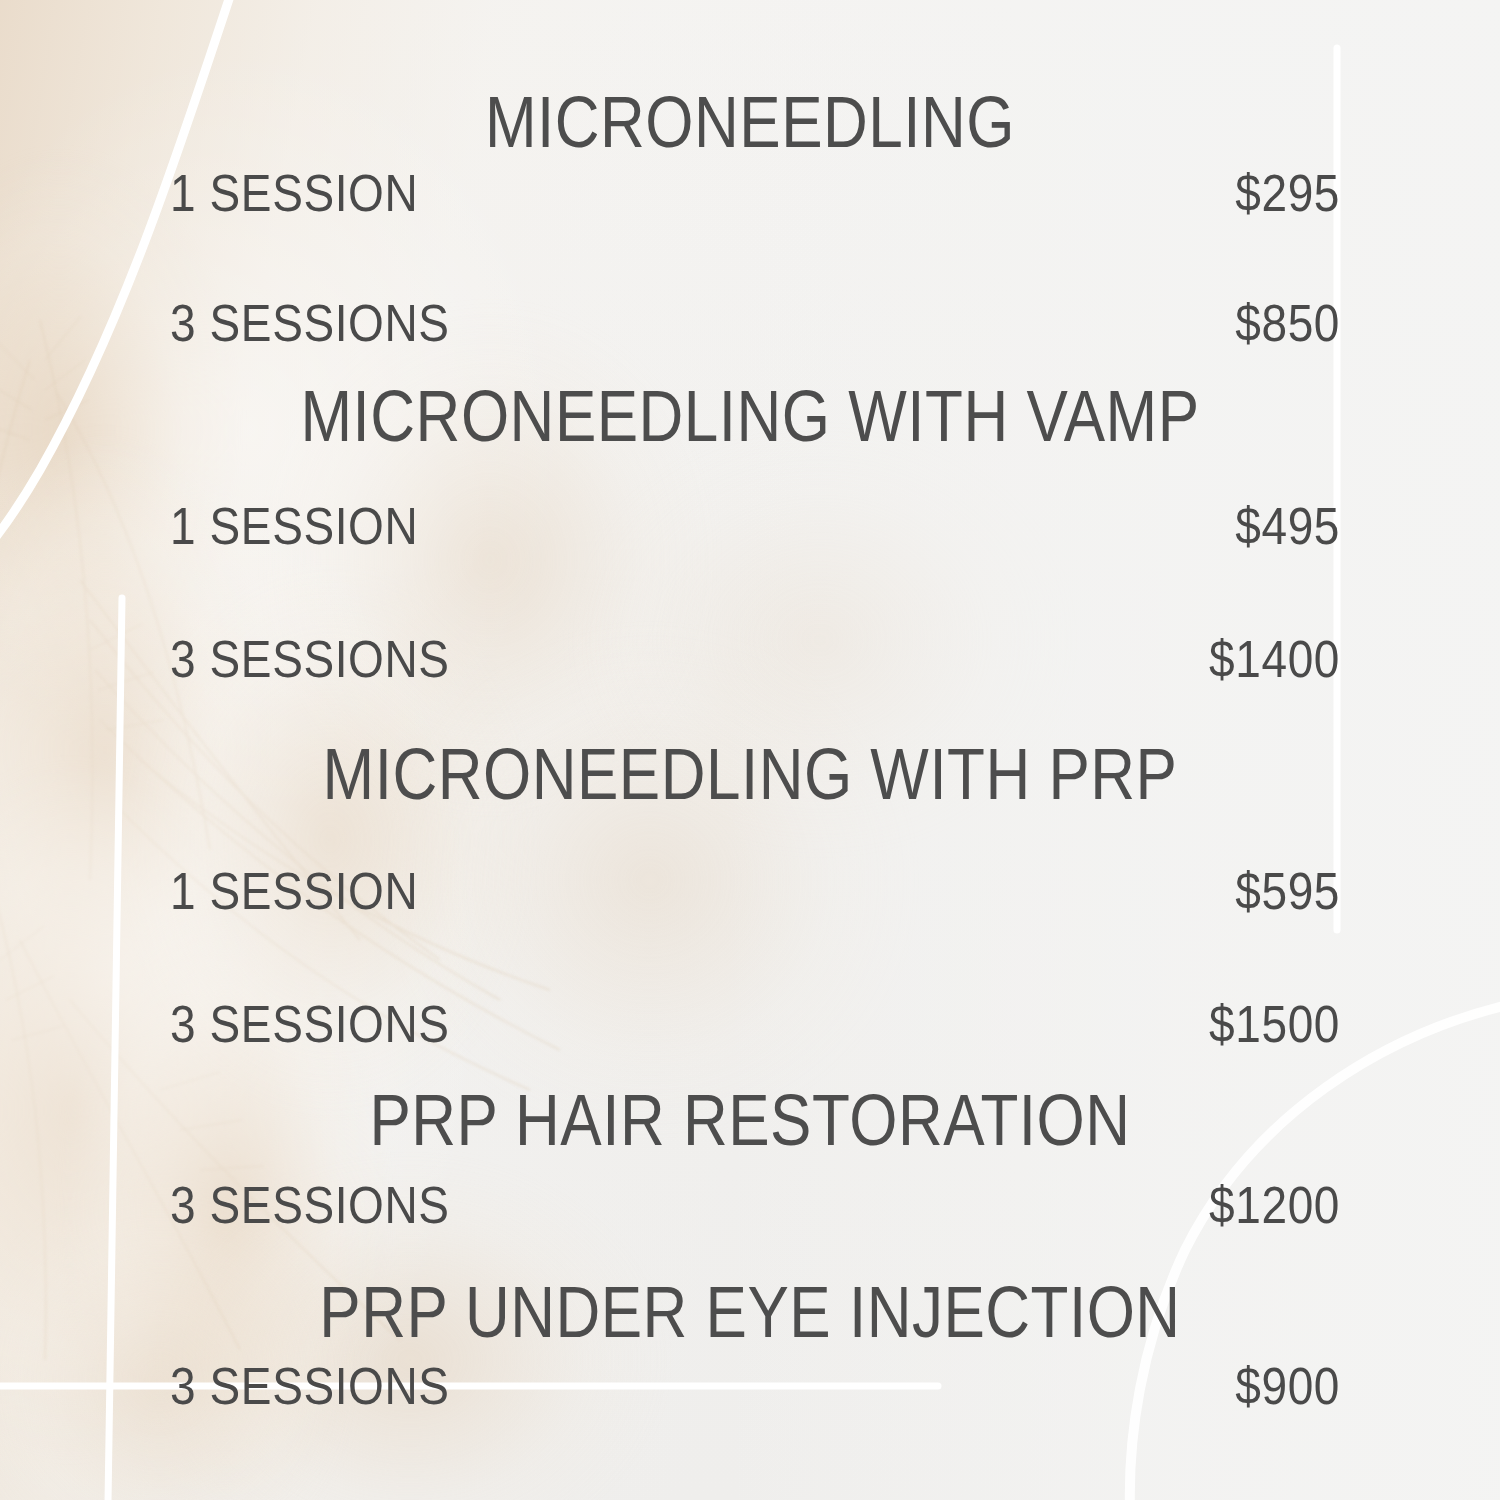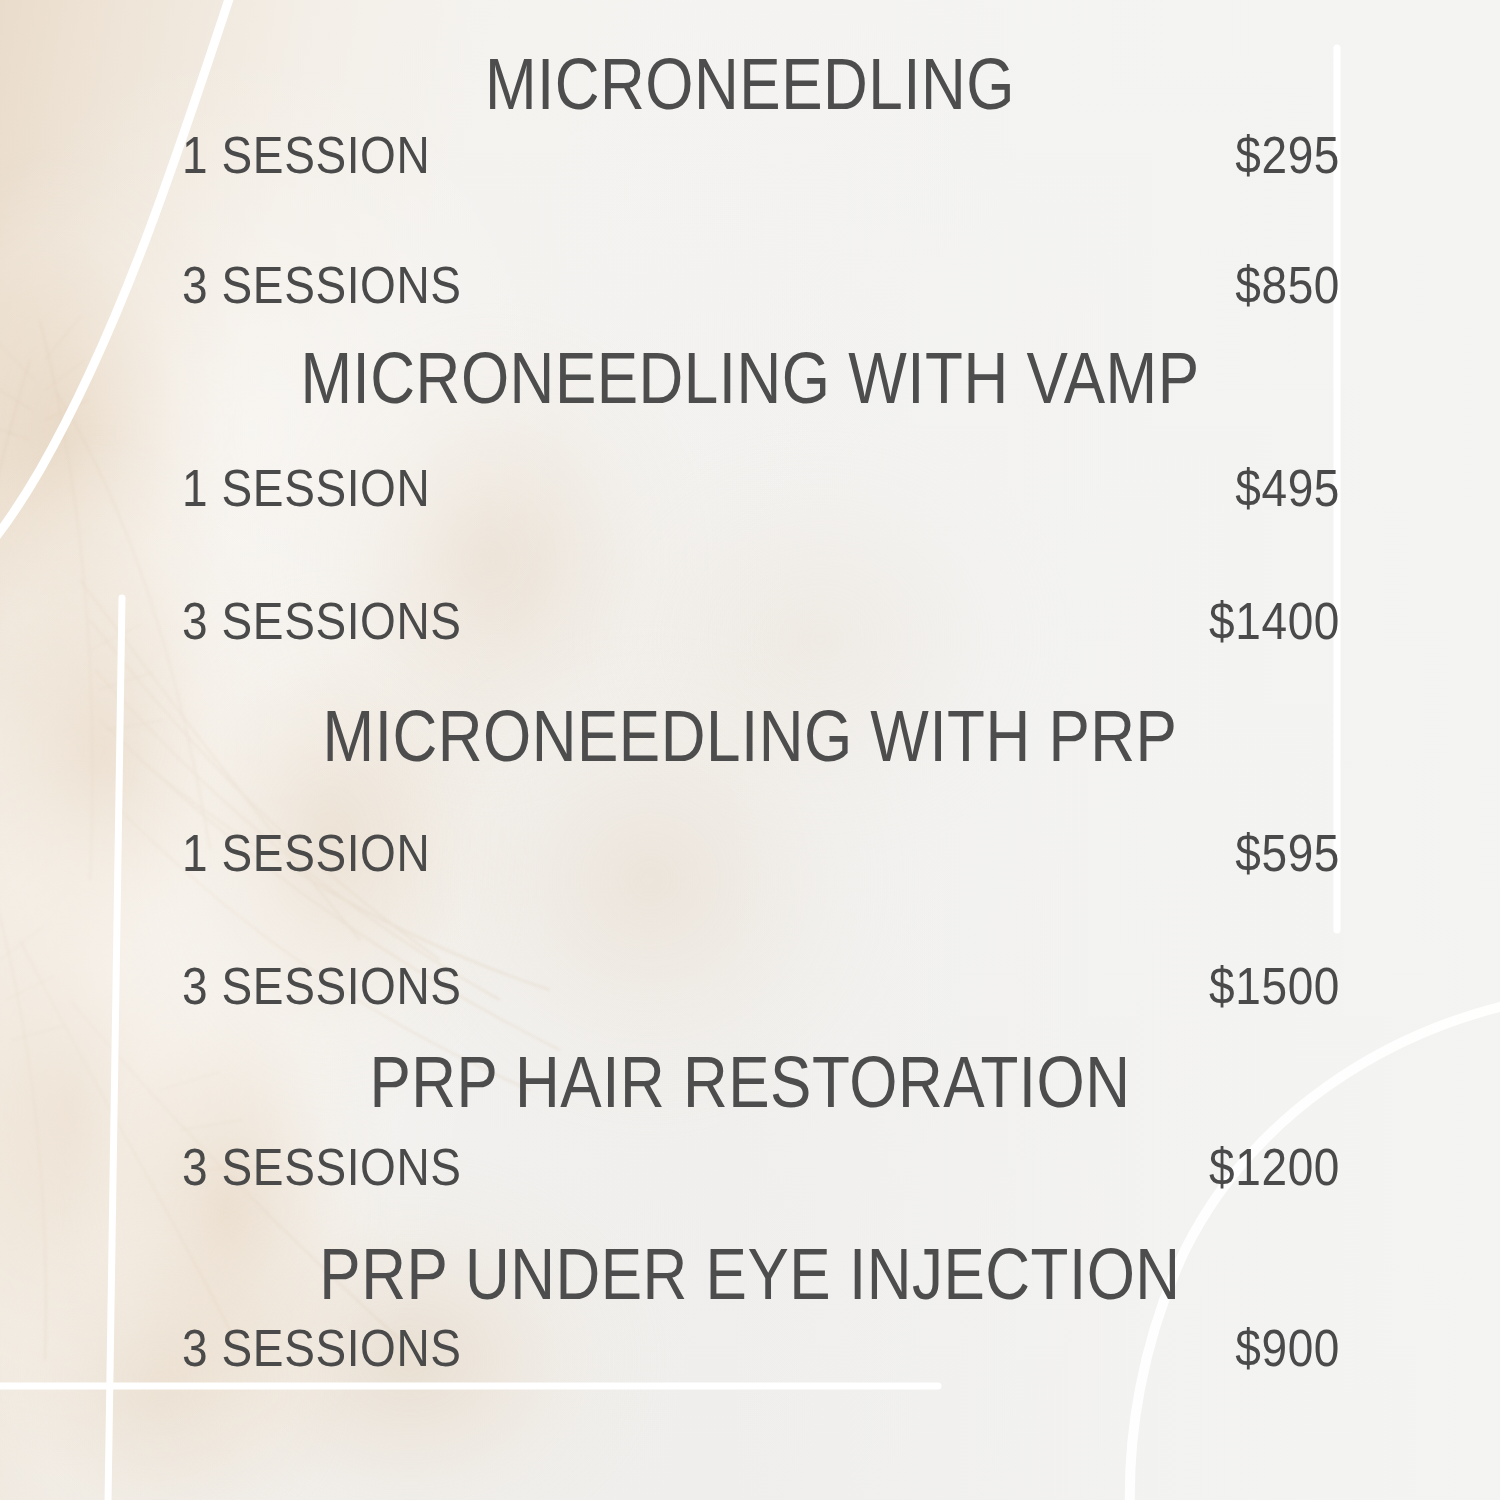--- a/index.html
+++ b/index.html
@@ -70,40 +70,41 @@
   .deco {
     position: absolute;
     inset: 0;
     pointer-events: none;
   }
 
   
   .content {
     position: absolute;
     inset: 0;
+    margin-top: 38px;
   }
 
   .heading {
     position: absolute;
     left: 0;
     right: 0;
     text-align: center;
     color: #4d4d4d;
     font-size: 62px;
     font-weight: 300;
     letter-spacing: 0.5px;
     line-height: 1;
     white-space: nowrap;
     transform: scaleY(1.18);
     transform-origin: center top;
   }
 
   .row {
     position: absolute;
-    left: 182px;
+    left: 170px;
     right: 160px;
     display: flex;
     justify-content: space-between;
     align-items: baseline;
     color: #4a4a4a;
     font-size: 46px;
     font-weight: 300;
     letter-spacing: 0.6px;
     line-height: 1;
     white-space: nowrap;

